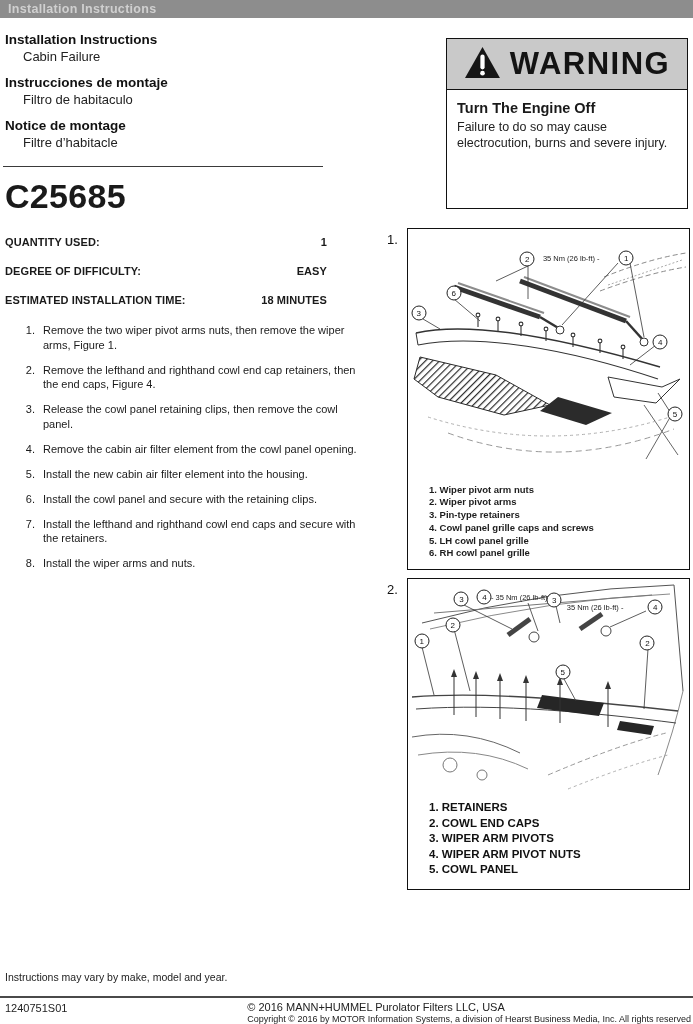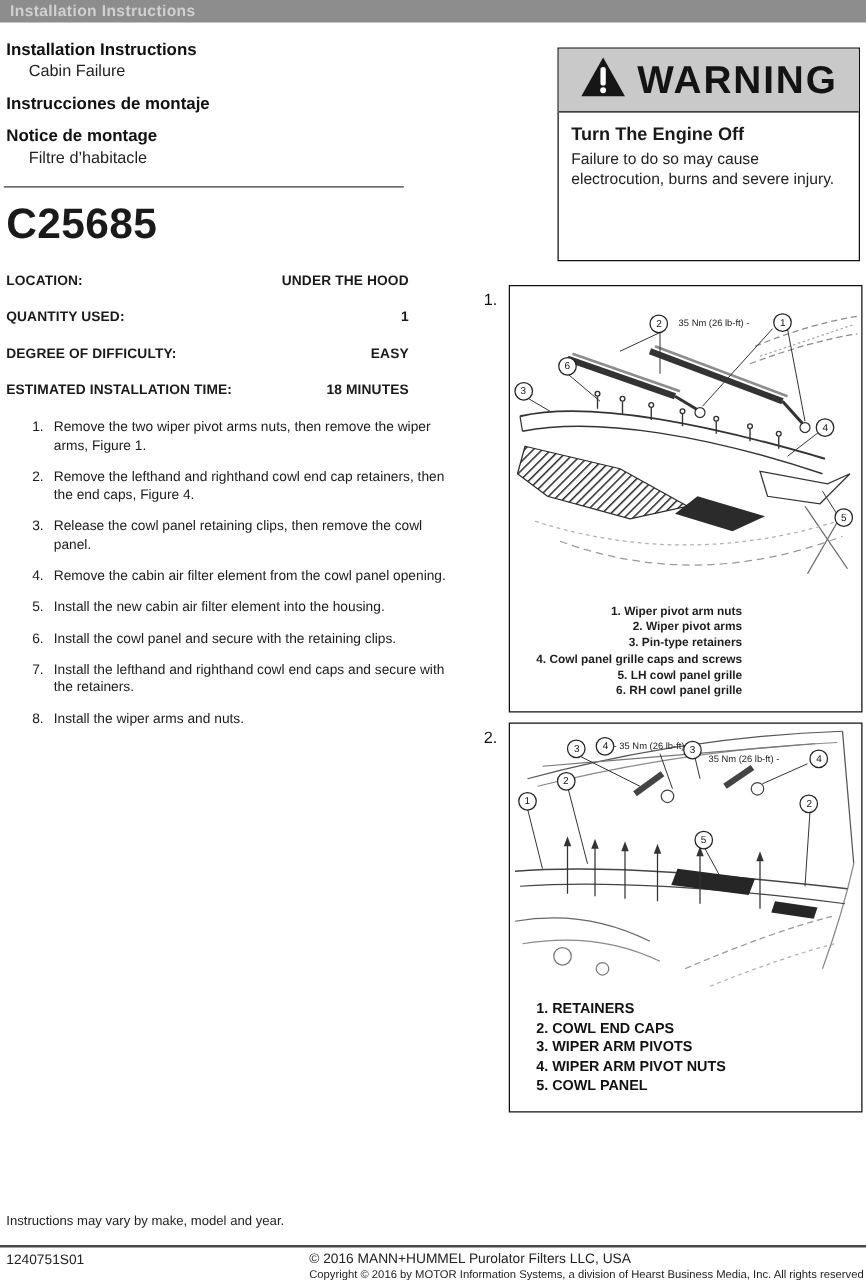--- a/index.html
+++ b/index.html
@@ -66,21 +66,21 @@
   .callout {
     position:absolute; width:13px; height:13px; border:1px solid #222;
     border-radius:50%; background:#fff; font-size:8px; line-height:13px;
     text-align:center; transform:translate(-50%,-50%); color:#111;
   }
   .torque-label {
     position:absolute; font-size:7.5px; white-space:nowrap; color:#222;
     transform:translate(0,-50%);
   }
   .fig-legend { position:absolute; left:21px; }
-  #fig1-box .fig-legend { bottom:9px; font-size:9.5px; font-weight:600; line-height:1.34; color:#1d1d1d;text-align:right; }
+  #fig1-box .fig-legend { bottom:9px; font-size:9.5px; font-weight:600; line-height:1.34; color:#1d1d1d; }
   #fig2-box .fig-legend { bottom:11px; font-size:11.5px; font-weight:bold; line-height:1.36; color:#111; }
   
   .footer-note { position:absolute; left:5px; top:971px; font-size:10.5px; color:#222;text-align:center; }
   .footer-line { position:absolute; left:0; top:996px; width:693px; border-top:2px solid #4a4a4a; }
   .doc-number { position:absolute; left:5px; top:1002px; font-size:11px; color:#222; }
   .copyright { position:absolute; right:2px; top:1001px; text-align:left; }
   .copyright-line1 { font-size:11px; color:#222; }
   .copyright-line2 { font-size:9px; color:#222; margin-top:1px; }
 </style>
 </head>
@@ -90,32 +90,29 @@
   <span class="top-bar-title">Installation Instructions</span>
 </div>
 
 <div class="left-col">
   <div class="lang-block">
     <div class="lang-heading">Installation Instructions</div>
     <div class="lang-sub">Cabin Failure</div>
   </div>
   <div class="lang-block">
     <div class="lang-heading">Instrucciones de montaje</div>
+    <div class="lang-sub">Filtro de habitaculo</div>
   </div>
   <div class="lang-block">
     <div class="lang-heading">Notice de montage</div>
     <div class="lang-sub">Filtre d’habitacle</div>
   </div>
   <hr class="rule">
   <div class="part-number">C25685</div>
   <div class="specs">
-      <div class="spec-row">
-        <span>LOCATION:</span>
-        <span>UNDER THE HOOD</span>
-      </div>
       <div class="spec-row">
         <span>QUANTITY USED:</span>
         <span>1</span>
       </div>
       <div class="spec-row">
         <span>DEGREE OF DIFFICULTY:</span>
         <span>EASY</span>
       </div>
       <div class="spec-row">
         <span>ESTIMATED INSTALLATION TIME:</span>

